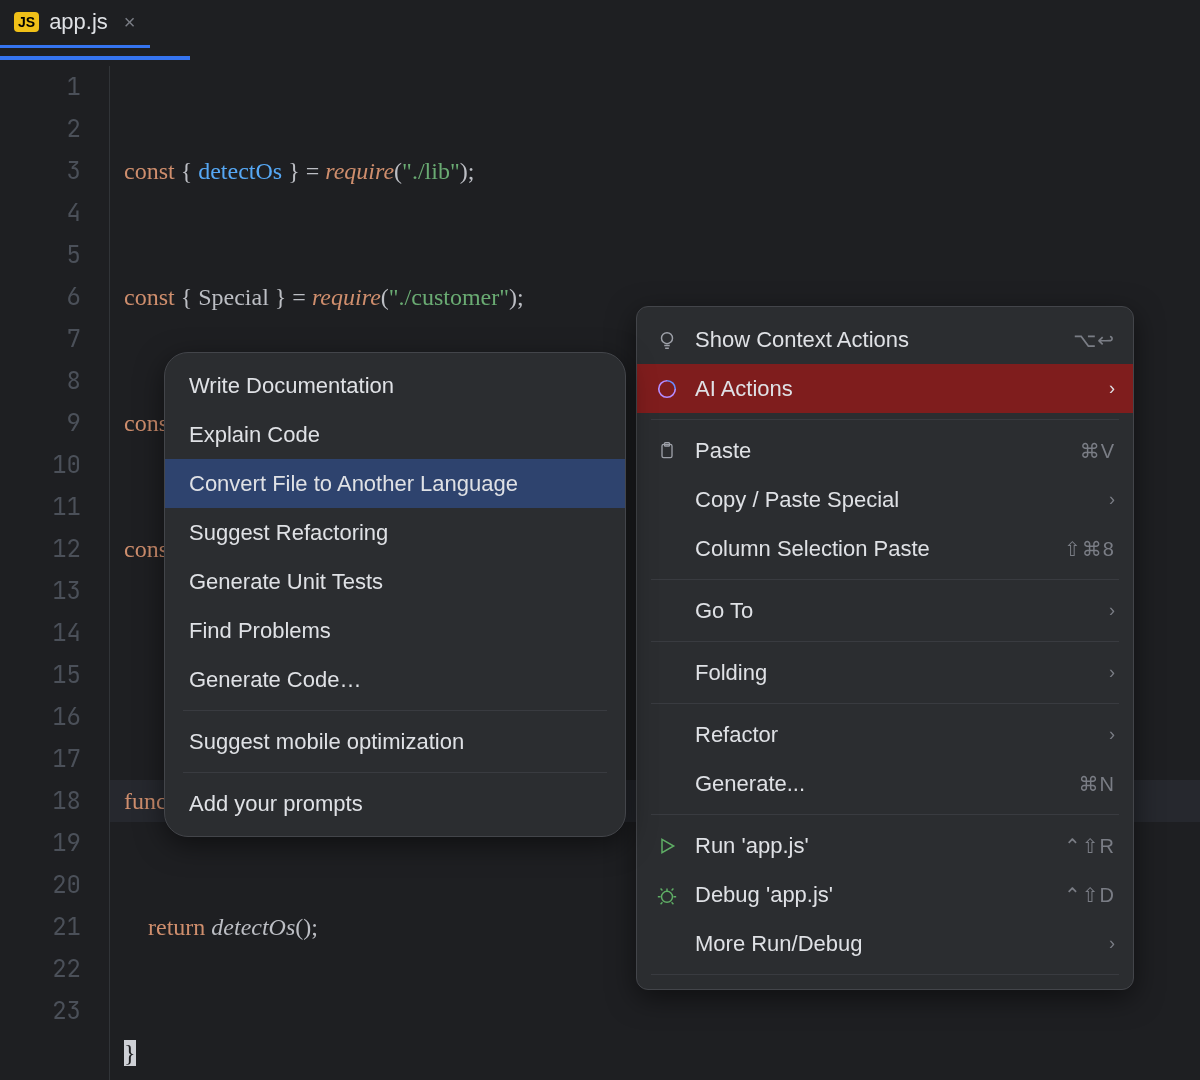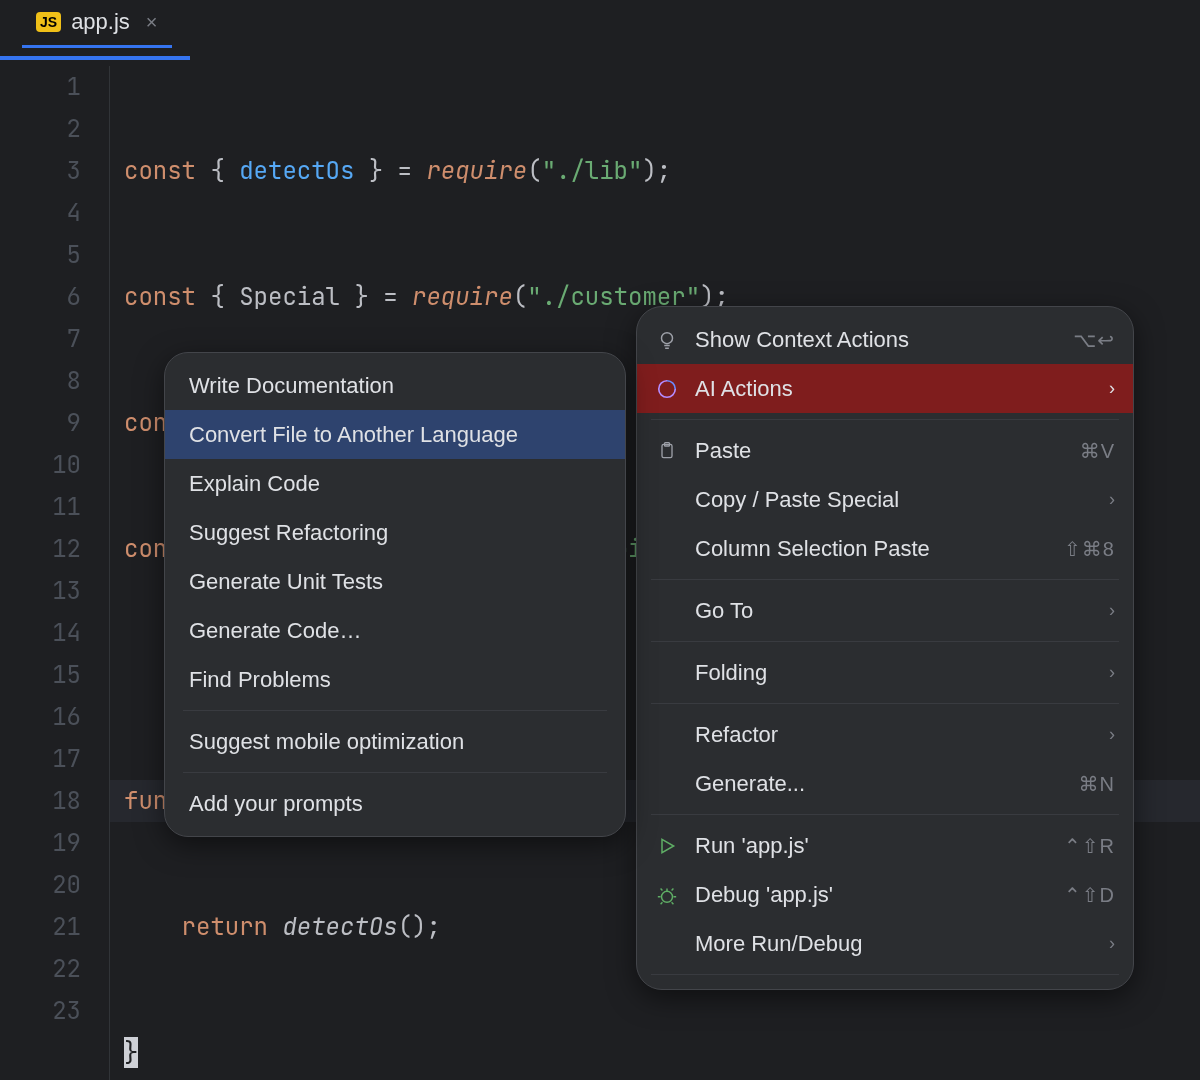--- a/index.html
+++ b/index.html
@@ -5,21 +5,21 @@
   * { margin: 0; padding: 0; box-sizing: border-box; }
   body {
     background: #1e1f22;
     font-family: -apple-system, "SF Pro Text", "Segoe UI", sans-serif;
     width: 1200px; height: 1080px; overflow: hidden;
     color: #bcbec4;
     position: relative;
   }
   .tabbar {
     height: 48px; display: flex; align-items: center;
-    background: #1e1f22; border-bottom: 1px solid #1e1f22; padding-left: 22px;
+    background: #1e1f22; border-bottom: 1px solid #1e1f22;
   }
   .tab {
     display: flex; align-items: center; gap: 10px;
     padding: 0 14px; height: 48px; font-size: 22px;
     color: #dfe1e5;
     border-bottom: 3px solid transparent;
   }
   .tab.active { border-bottom: 3px solid #3574f0; }
   .tab .js-badge {
     background: #f0c018; color: #000; font-weight: 700;
@@ -33,36 +33,36 @@
     font-family: "JetBrains Mono", "Menlo", monospace;
     font-size: 24px; line-height: 42px;
     padding-top: 18px;
   }
   .gutter {
     width: 110px; text-align: right; color: #4b5059;
     padding-right: 28px; user-select: none;
     border-right: 1px solid #313438;
   }
   .code { padding-left: 14px; white-space: pre; }
-  .code-line { height: 42px; }
+  .code-line { height: 42px; font-family: Liberation Serif, serif; }
   .code-line.hl { background: #26282e; margin-left:-14px; padding-left:14px; width: 1090px; }
   .kw { color: #cf8e6d; }
   .fn { color: #56a8f5; }
   .id-call { color: #bcbec4; font-style: italic; }
   .req { color: #cf8e6d; font-style: italic; }
   .str { color: #6aab73; }
   .punc { color: #bcbec4; }
   .cursor-block { background:#ced0d6; color:#1e1f22; }
 
   
   .context-menu {
     position: absolute; top: 306px; left: 636px;
     width: 498px;
     background: #2b2d30;
-    border: 1px solid #43454a; border-radius: 26px;
+    border: 1px solid #43454a; border-radius: 12px;
     box-shadow: 0 8px 28px rgba(0,0,0,.5);
     padding: 8px 0;
     font-size: 22px;
   }
   .cm-item {
     display: flex; align-items: center;
     padding: 0 18px; height: 49px;
     color: #dfe1e5; cursor: pointer;
     gap: 16px;
     position: relative;
@@ -250,23 +250,23 @@
   <div class="cm-item">
     <span class="icon"></span>
     <span class="label">More Run/Debug</span>
     <span class="chevron">›</span>
   </div>
   <div class="cm-sep"></div>
 </div>
 
 <div class="submenu">
   <div class="sm-item">Write Documentation</div>
+  <div class="sm-item">Explain Code</div>
   <div class="sm-item selected">Convert File to Another Language</div>
-  <div class="sm-item">Explain Code</div>
   <div class="sm-item">Suggest Refactoring</div>
   <div class="sm-item">Generate Unit Tests</div>
+  <div class="sm-item">Find Problems</div>
   <div class="sm-item">Generate Code…</div>
-  <div class="sm-item">Find Problems</div>
   <div class="sm-sep"></div>
   <div class="sm-item">Suggest mobile optimization</div>
   <div class="sm-sep"></div>
   <div class="sm-item">Add your prompts</div>
 </div>
 
 </body></html>

